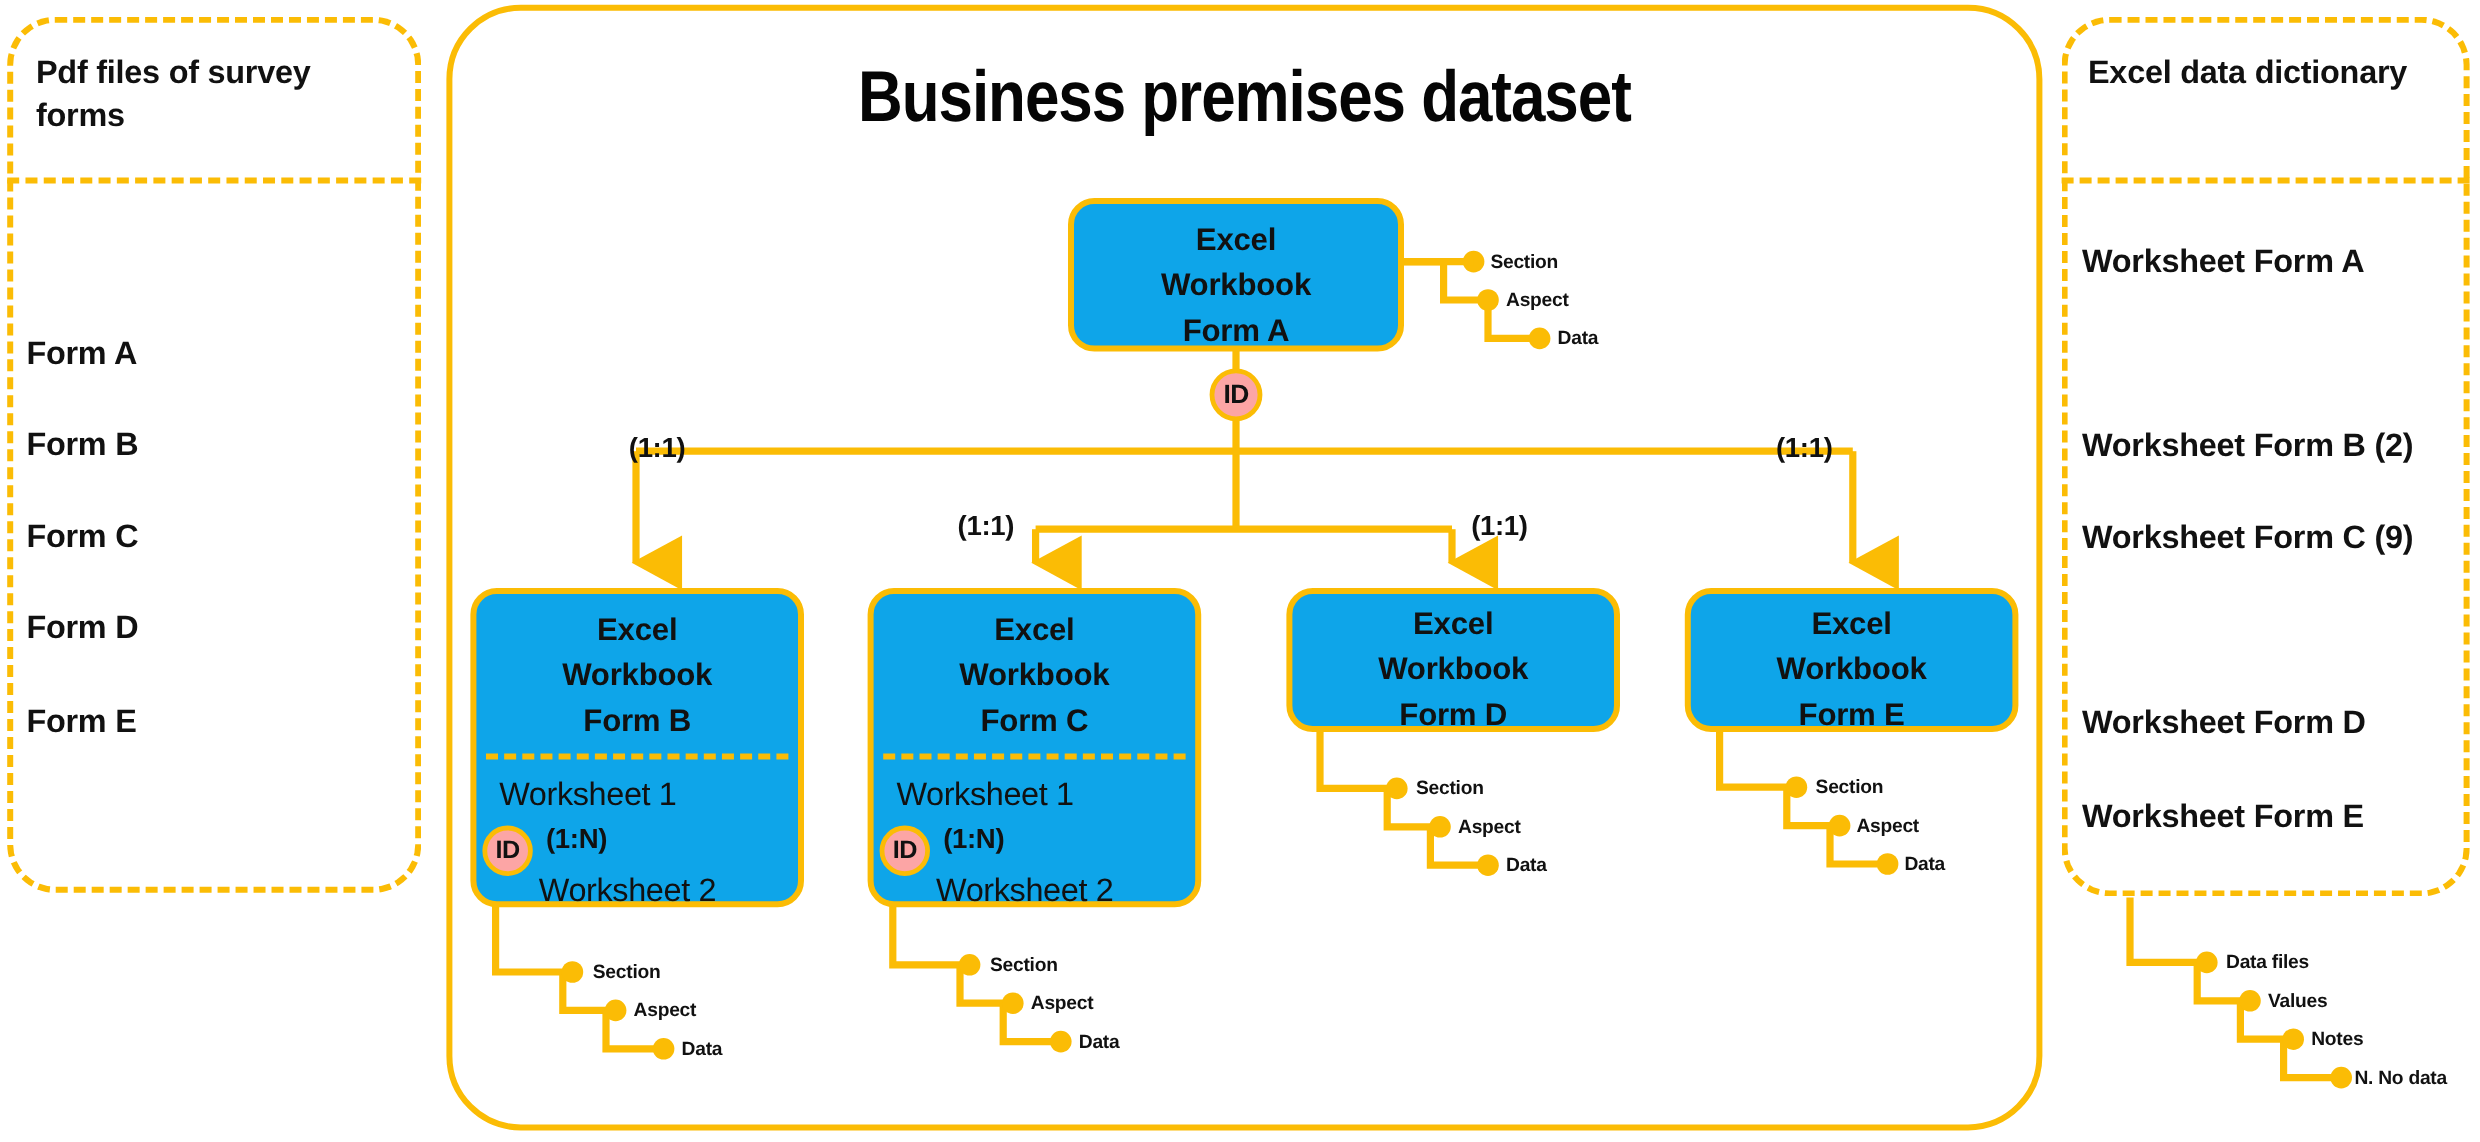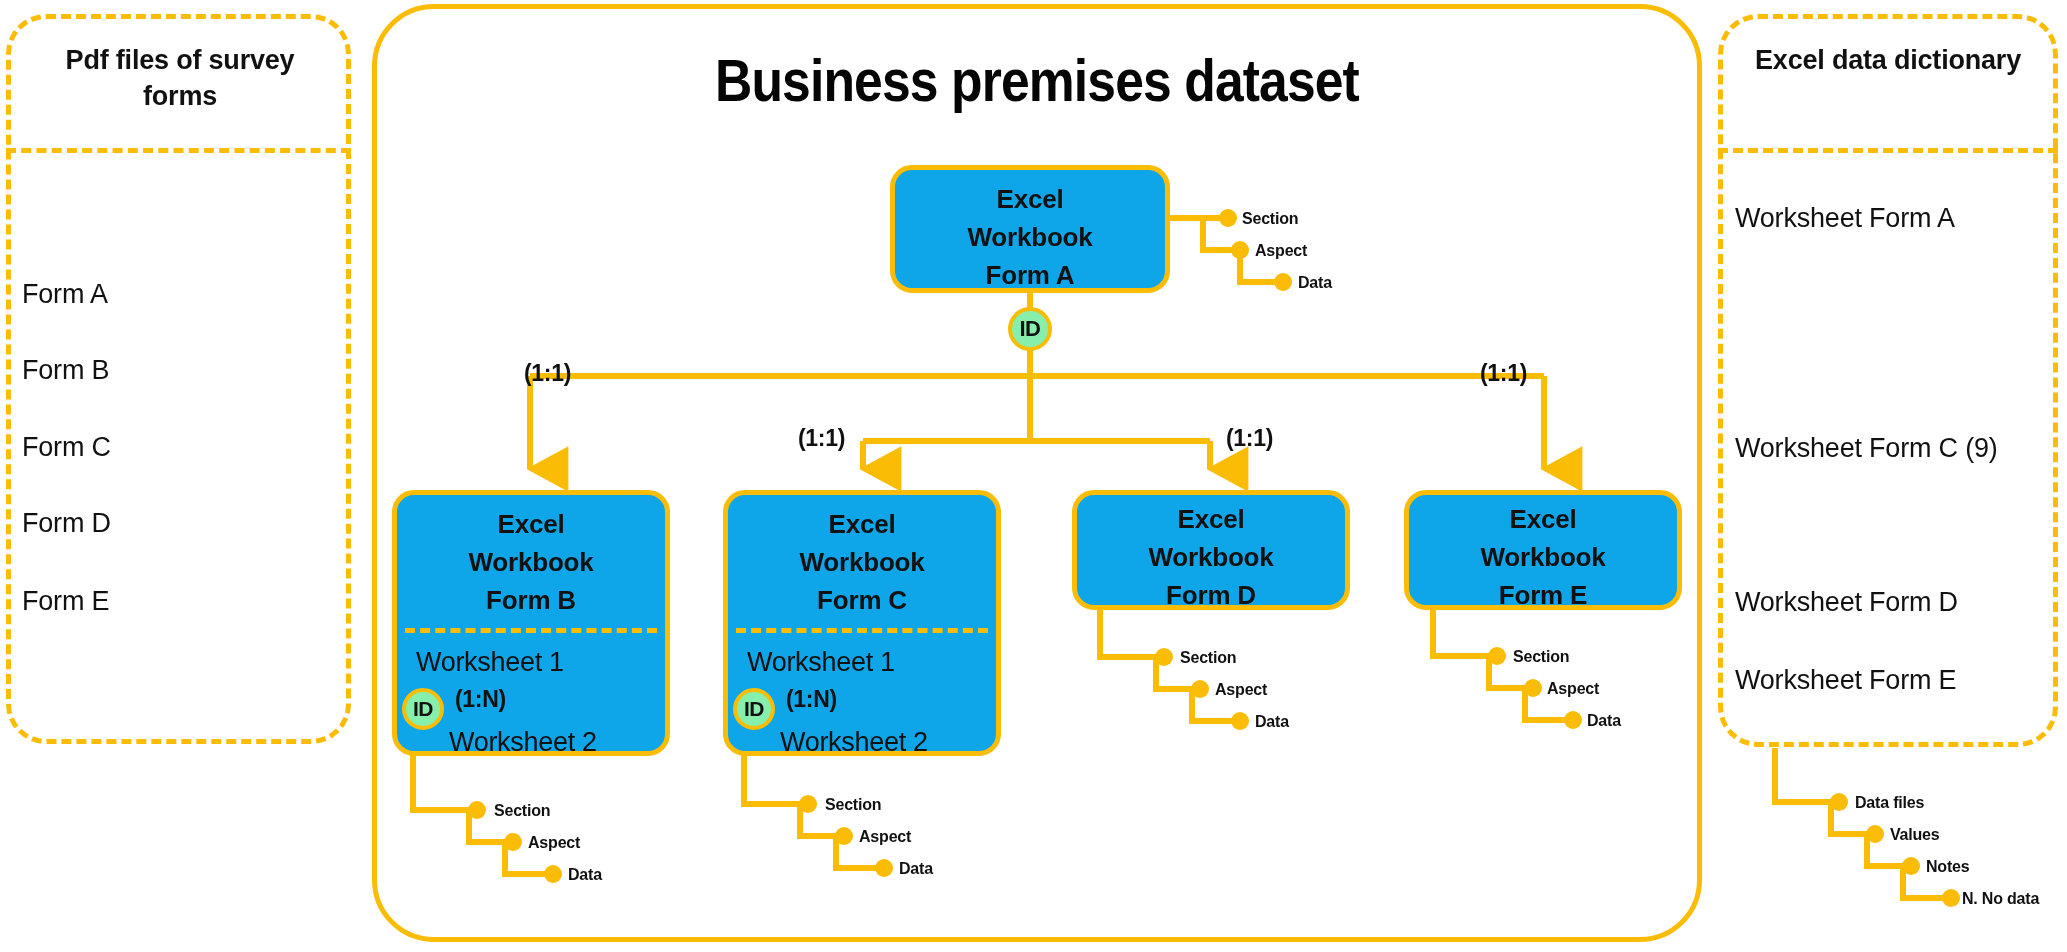--- a/index.html
+++ b/index.html
@@ -32,35 +32,34 @@
     position: absolute;
     box-sizing: border-box;
     border: 5px dashed #FBBC05;
     border-radius: 40px;
     background: transparent;
   }
   .side-panel-head {
     position: absolute;
     left: 0;
     right: 0;
-    text-align: center;
     font-weight: 700;
     font-size: 27px;
     line-height: 36px;
     color: #111111;
     letter-spacing: -0.2px;
   }
   .panel-divider {
     position: absolute;
     height: 0;
     border-top: 5px dashed #FBBC05;
   }
   .panel-item {
     position: absolute;
-    font-weight: 400;
+    font-weight: 700;
     font-size: 27px;
     line-height: 32px;
     color: #111111;
     white-space: nowrap;
     letter-spacing: -0.2px;
   }
 
   
   #main-container {
     position: absolute;
@@ -115,21 +114,21 @@
     white-space: nowrap;
     letter-spacing: -0.3px;
   }
 
   
   .id-badge {
     position: absolute;
     box-sizing: border-box;
     border: 4px solid #FBBC05;
     border-radius: 50%;
-    background: #86efac;
+    background: #fca5a5;
     color: #111111;
     font-weight: 700;
     display: flex;
     align-items: center;
     justify-content: center;
     letter-spacing: -0.5px;
   }
   .card-label {
     position: absolute;
     font-weight: 700;
@@ -303,20 +302,21 @@
   <div class="leaf-label" style="left:1513px; top:644px;">Section</div>
   <div class="leaf-label" style="left:1547px; top:676px;">Aspect</div>
   <div class="leaf-label" style="left:1587px; top:708px;">Data</div>
 
   <div class="side-panel" style="left:1718px; top:14px; width:340px; height:733px;">
   </div>
   <div class="side-panel-head" style="left:1740px; width:296px; top:42px;">Excel data dictionary</div>
   <div class="panel-divider" style="left:1718px; width:340px; top:148px;"></div>
 
   <div class="panel-item" style="left:1735px; top:202px;">Worksheet Form A</div>
+  <div class="panel-item" style="left:1735px; top:355px;">Worksheet Form B (2)</div>
   <div class="panel-item" style="left:1735px; top:432px;">Worksheet Form C (9)</div>
   <div class="panel-item" style="left:1735px; top:586px;">Worksheet Form D</div>
   <div class="panel-item" style="left:1735px; top:664px;">Worksheet Form E</div>
 
   <div class="leaf-label" style="left:1855px; top:790px;">Data files</div>
   <div class="leaf-label" style="left:1890px; top:822px;">Values</div>
   <div class="leaf-label" style="left:1926px; top:854px;">Notes</div>
   <div class="leaf-label" style="left:1962px; top:886px;">N. No data</div>
 
 </div>

